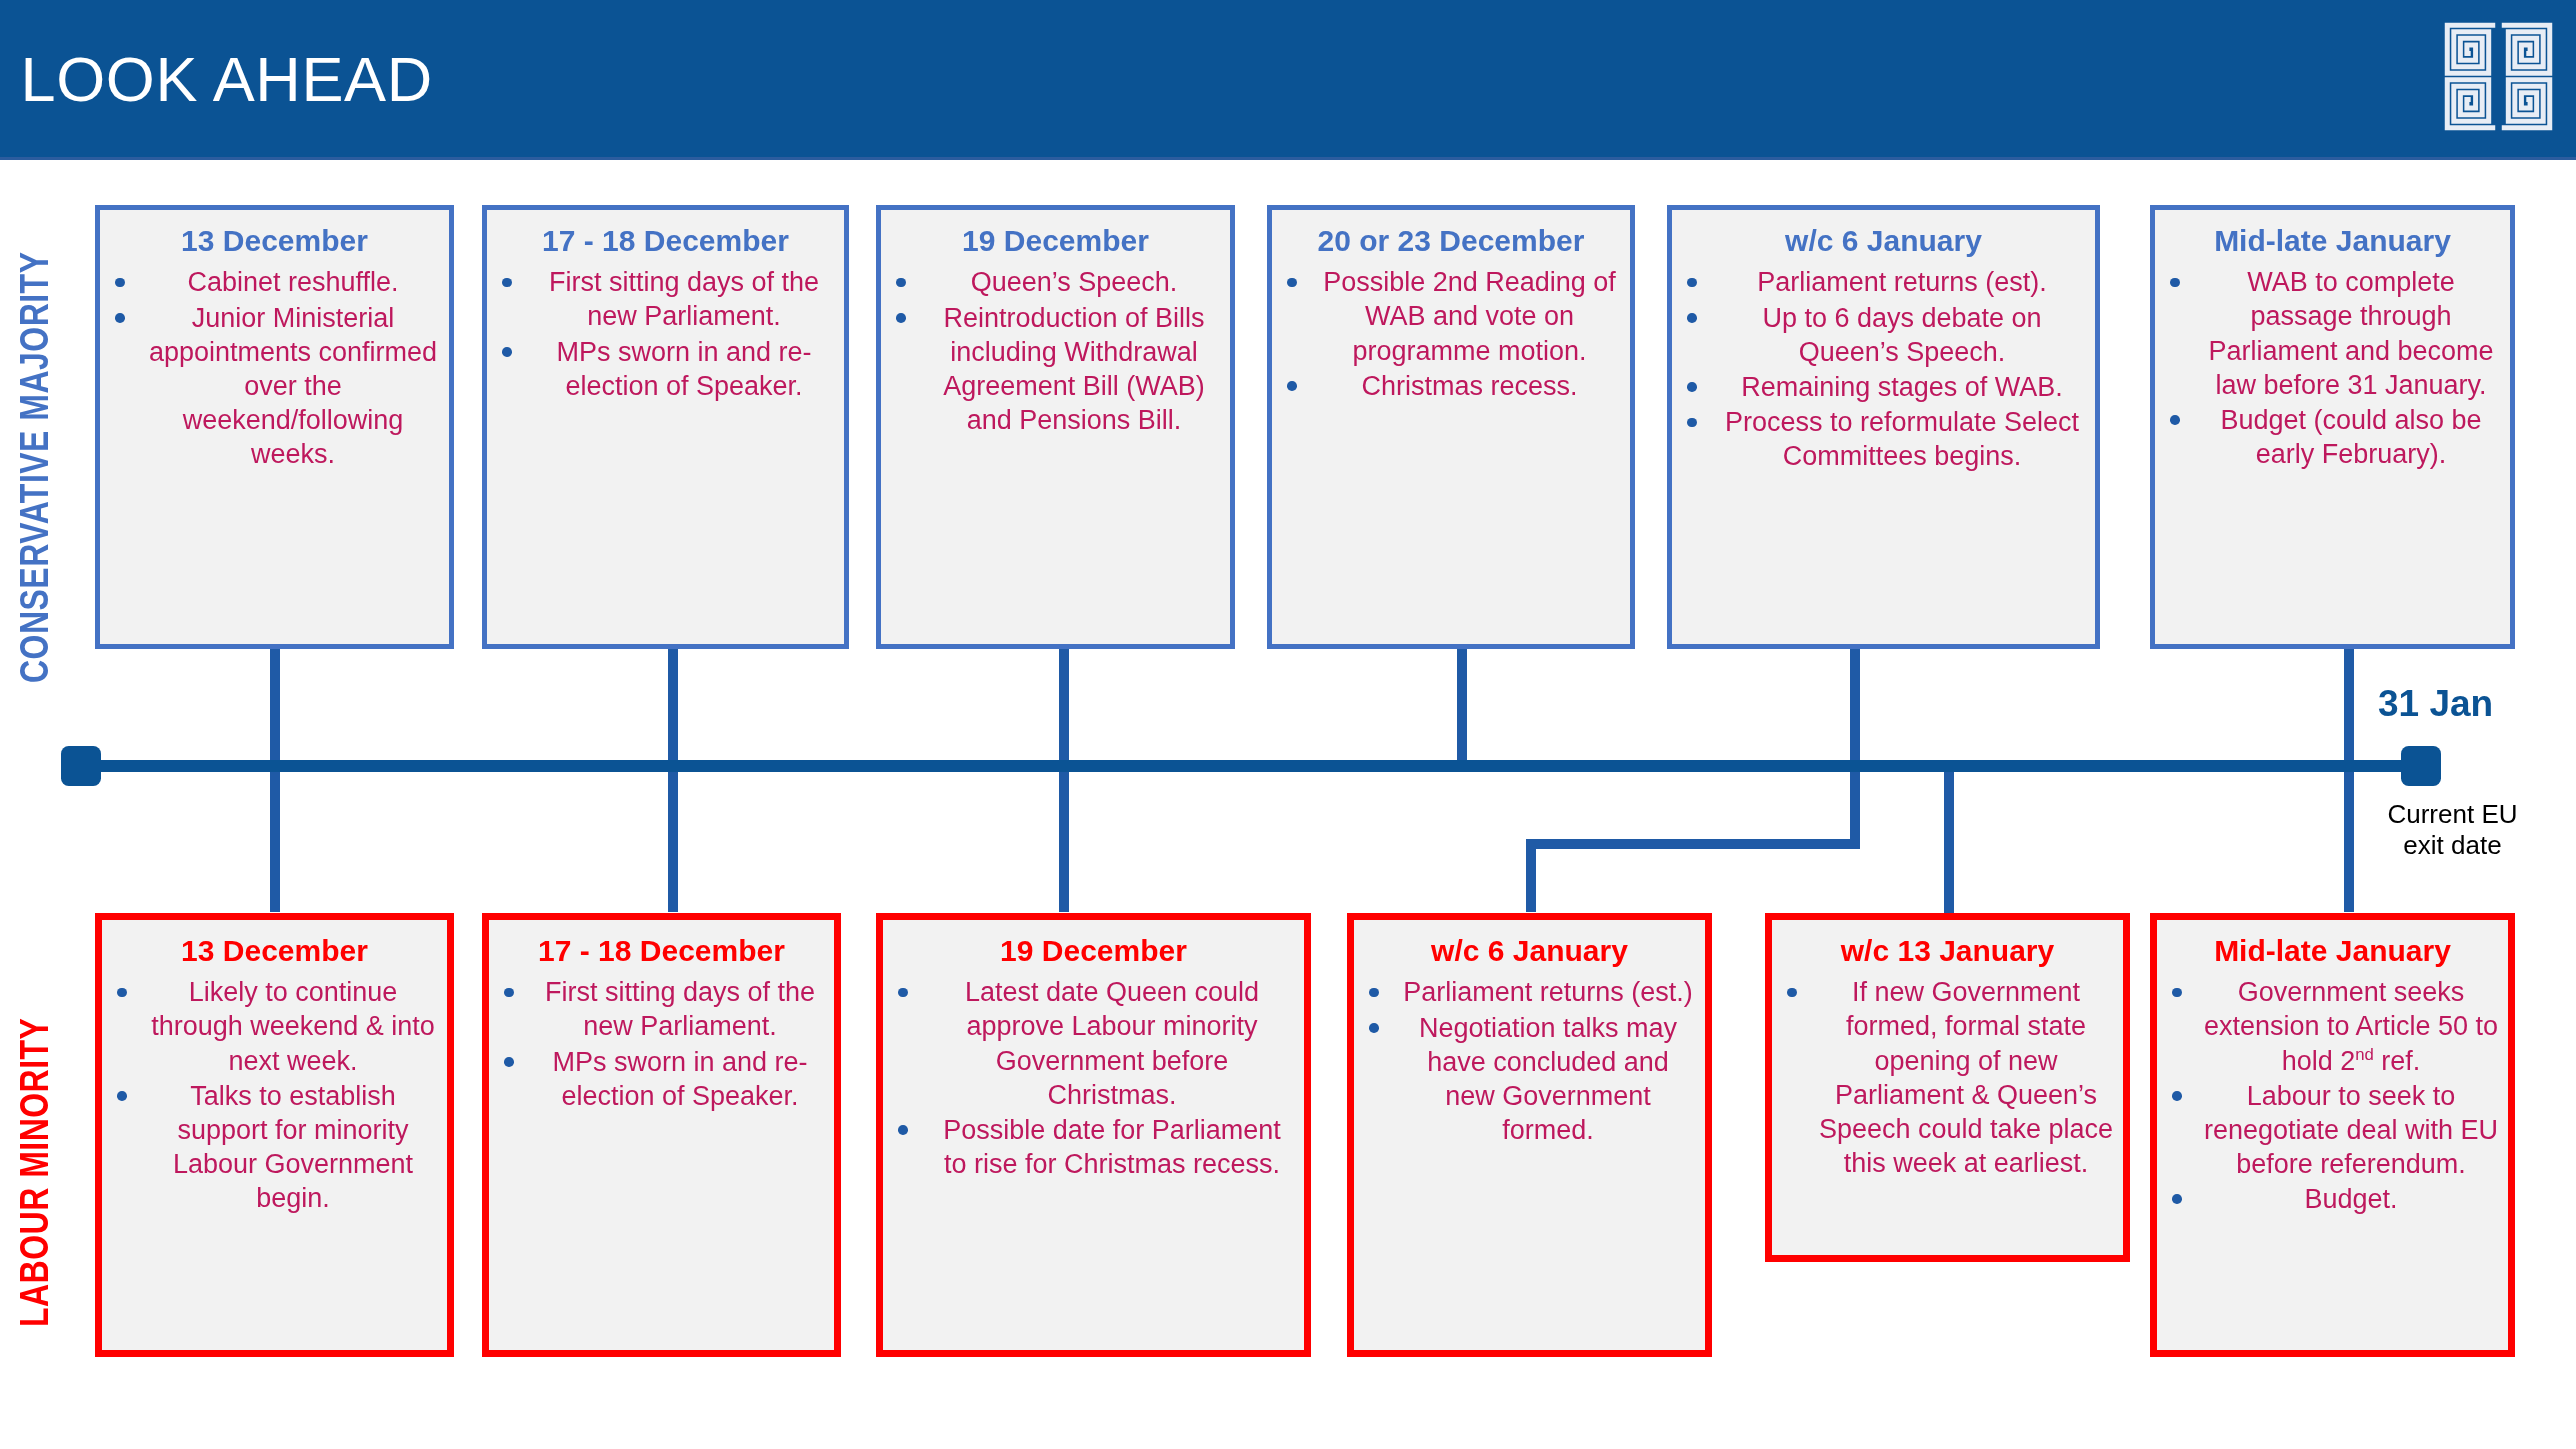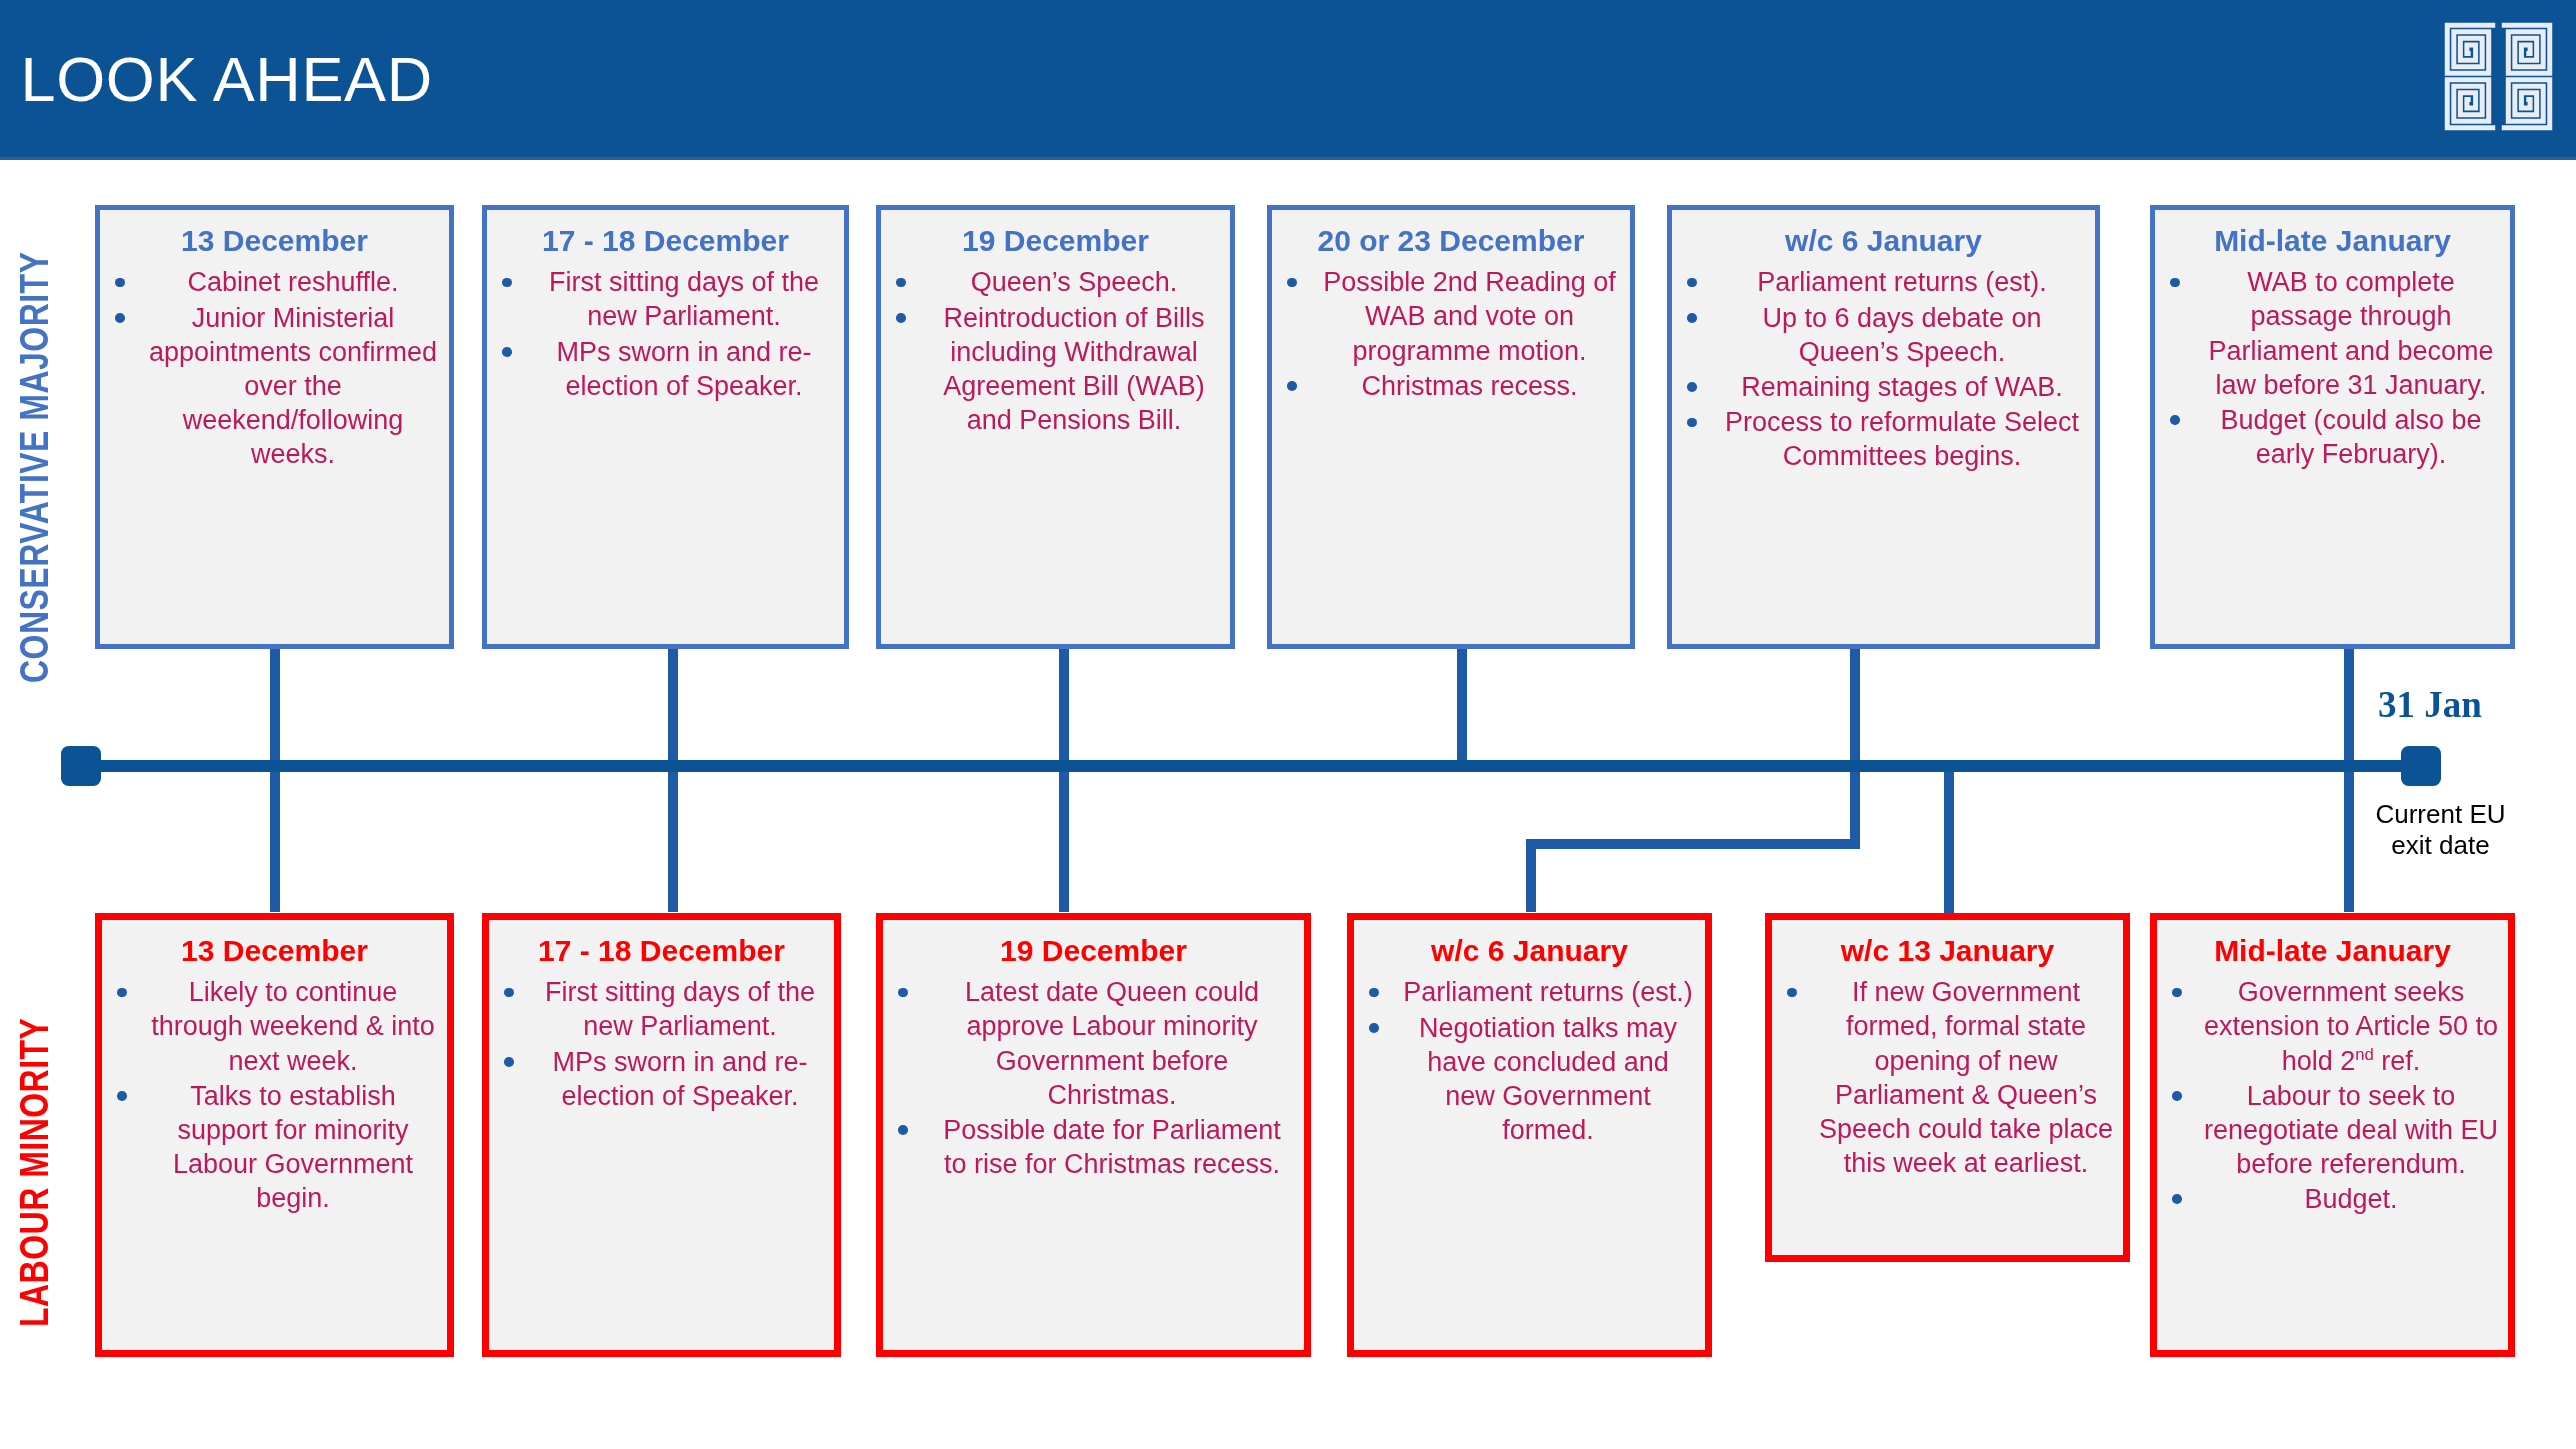--- a/index.html
+++ b/index.html
@@ -99,26 +99,27 @@
   }
   .tl-cap-l{left:61px;top:746px;}
   .tl-cap-r{left:2401px;top:746px;}
 
   .conn{position:absolute;background:#1F5AA6;}
 
   .tl-label{
     position:absolute;
     font-weight:bold;color:#0B5394;
     font-size:37px;
-    font-family:Liberation Serif, serif;
+    font-family:Liberation Sans, sans-serif;
   }
   .tl-sub{
     position:absolute;
     color:#000000;font-size:26px;line-height:1.2;text-align:center;
     font-family:"Liberation Sans", sans-serif;
+    padding-left:12px;
   }
 </style>
 </head>
 <body>
 
 <div id="slide">
 
   <div class="header">
     <div class="header-title">LOOK AHEAD</div>
     <svg class="logo" viewBox="0 0 100 100" aria-hidden="true">

